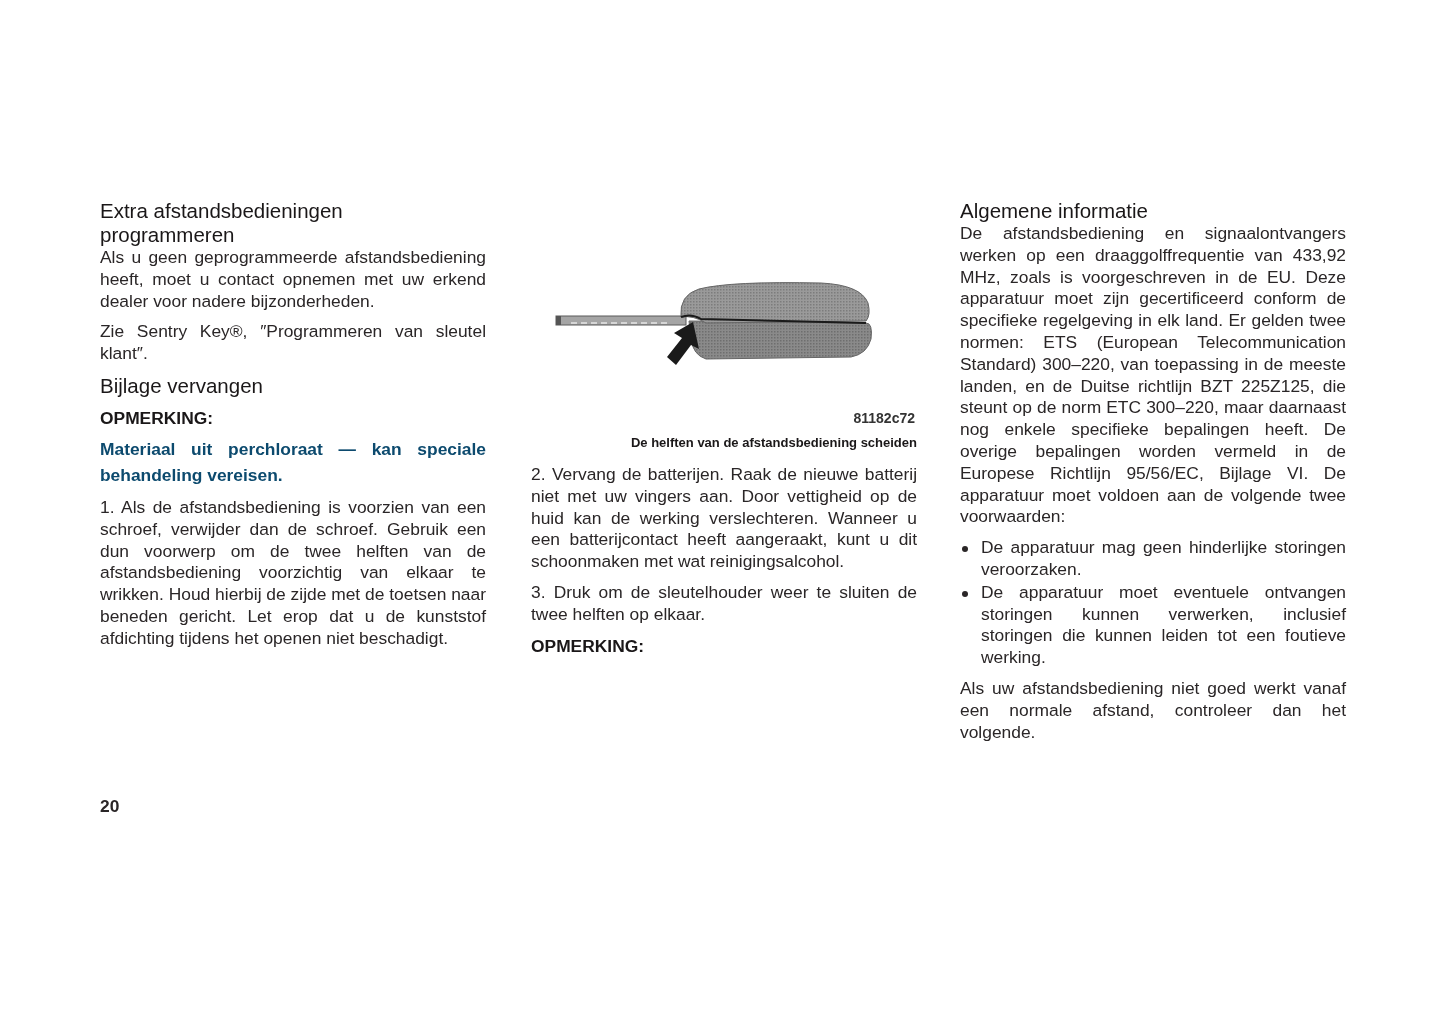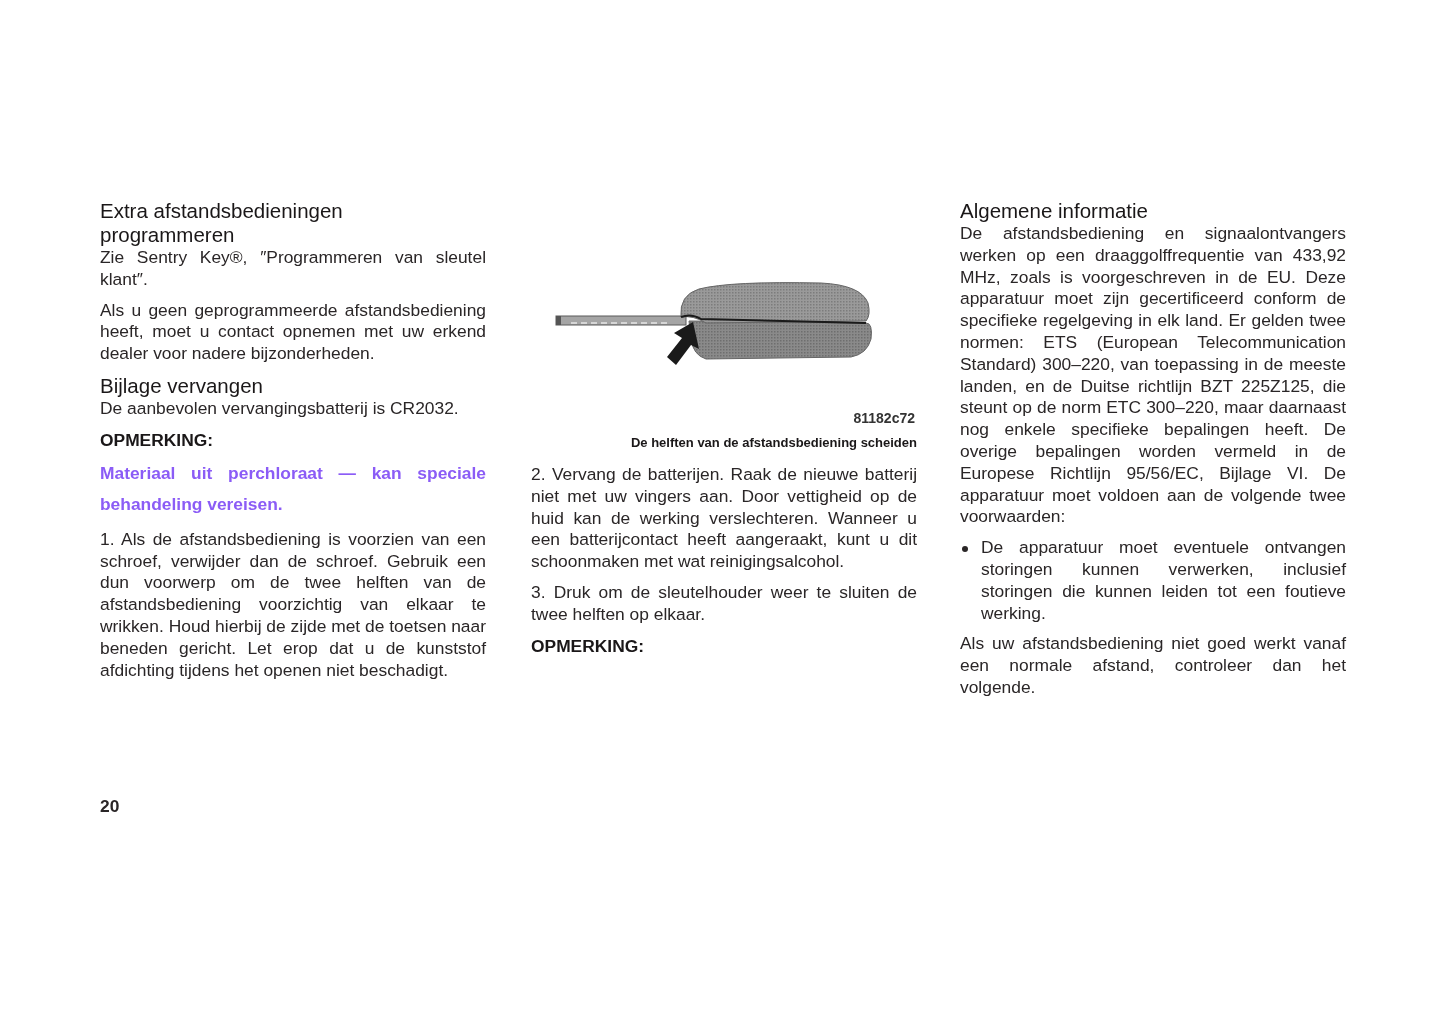--- a/index.html
+++ b/index.html
@@ -42,24 +42,24 @@
     .note-label {
       font-weight: bold;
       font-size: 17.4px;
       line-height: 22px;
       margin: 9px 0 0 0;
       color: #1a1718;
     }
     .note-text {
       font-weight: bold;
       font-size: 17.4px;
-      line-height: 31px;
+      line-height: 26px;
       margin: 7px 0 0 0;
       text-align: justify;
-      color: #8b5cf6;
+      color: #0c4a6e;
     }
     .gap-section { margin-top: 9px; }
 
     .figure {
       position: relative;
       width: 386px;
       height: 228px;
     }
     .figure svg {
       position: absolute;
@@ -116,25 +116,24 @@
     }
   </style>
 </head>
 <body>
 
 <div class="col col-left">
   <h2 class="h2">
     <span>Extra afstandsbedieningen</span><br>
     <span>programmeren</span>
   </h2>
+  <p class="p">Als u geen geprogrammeerde afstandsbediening heeft, moet u contact opnemen met uw erkend dealer voor nadere bijzonderheden.</p>
   <p class="p">Zie Sentry Key®, ″Programmeren van sleutel klant″.</p>
-  <p class="p">Als u geen geprogrammeerde afstandsbediening heeft, moet u contact opnemen met uw erkend dealer voor nadere bijzonderheden.</p>
 
   <h2 class="h2 gap-section">Bijlage vervangen</h2>
-  <p class="p">De aanbevolen vervangingsbatterij is CR2032.</p>
   <div class="note-label">OPMERKING:</div>
   <div class="note-text">Materiaal uit perchloraat — kan speciale behandeling vereisen.</div>
   <p class="p" style="margin-top:9px">1. Als de afstandsbediening is voorzien van een schroef, verwijder dan de schroef. Gebruik een dun voorwerp om de twee helften van de afstandsbediening voorzichtig van elkaar te wrikken. Houd hierbij de zijde met de toetsen naar beneden gericht. Let erop dat u de kunststof afdichting tijdens het openen niet beschadigt.</p>
 </div>
 
 <div class="col col-mid">
   <div class="figure">
     <svg width="386" height="228" viewBox="0 0 386 228">
       <defs>
         <pattern id="dots" width="3" height="3" patternUnits="userSpaceOnUse">
@@ -168,19 +167,23 @@
   <p class="p">3. Druk om de sleutelhouder weer te sluiten de twee helften op elkaar.</p>
   <div class="note-label">OPMERKING:</div>
 </div>
 
 <div class="col col-right">
   <h2 class="h2">Algemene informatie</h2>
   <p class="p">De afstandsbediening en signaalontvangers werken op een draaggolffrequentie van 433,92 MHz, zoals is voorgeschreven in de EU. Deze apparatuur moet zijn gecertificeerd conform de specifieke regelgeving in elk land. Er gelden twee normen: ETS (European Telecommunication Standard) 300–220, van toepassing in de meeste landen, en de Duitse richtlijn BZT 225Z125, die steunt op de norm ETC 300–220, maar daarnaast nog enkele specifieke bepalingen heeft. De overige bepalingen worden vermeld in de Europese Richtlijn 95/56/EC, Bijlage VI. De apparatuur moet voldoen aan de volgende twee voorwaarden:</p>
   <ul class="bullets">
     <li>
       <span class="dot"></span>
+      <span>De apparatuur mag geen hinderlijke storingen veroorzaken.</span>
+    </li>
+    <li>
+      <span class="dot"></span>
       <span>De apparatuur moet eventuele ontvangen storingen kunnen verwerken, inclusief storingen die kunnen leiden tot een foutieve werking.</span>
     </li>
   </ul>
   <p class="p" style="margin-top:9px">Als uw afstandsbediening niet goed werkt vanaf een normale afstand, controleer dan het volgende.</p>
 </div>
 
 <div class="page-number">20</div>
 
 </body></html>

